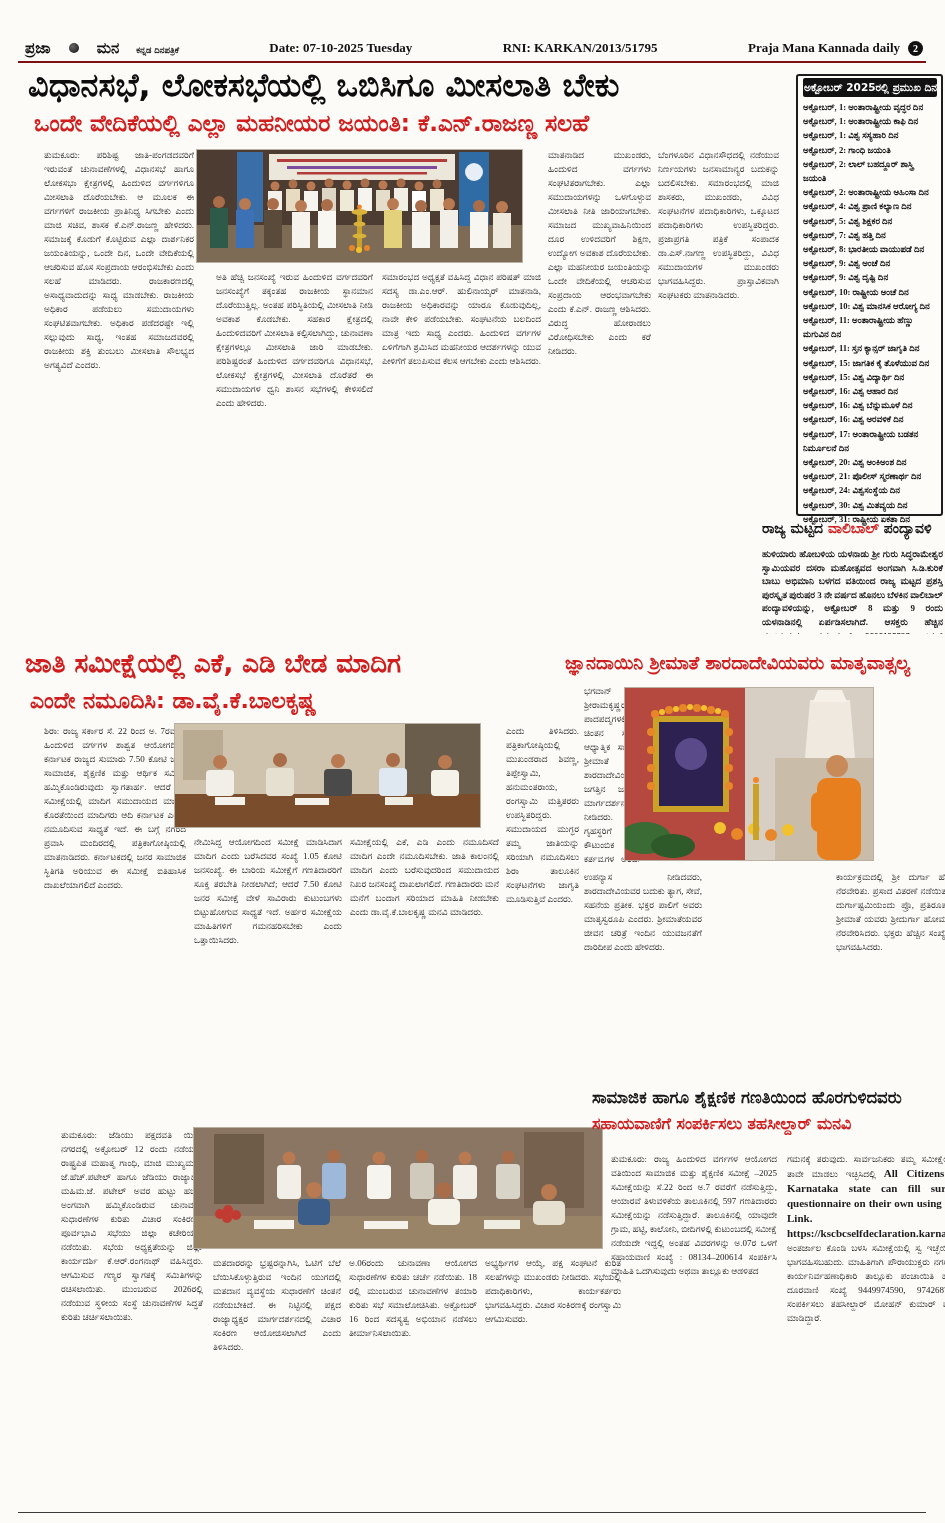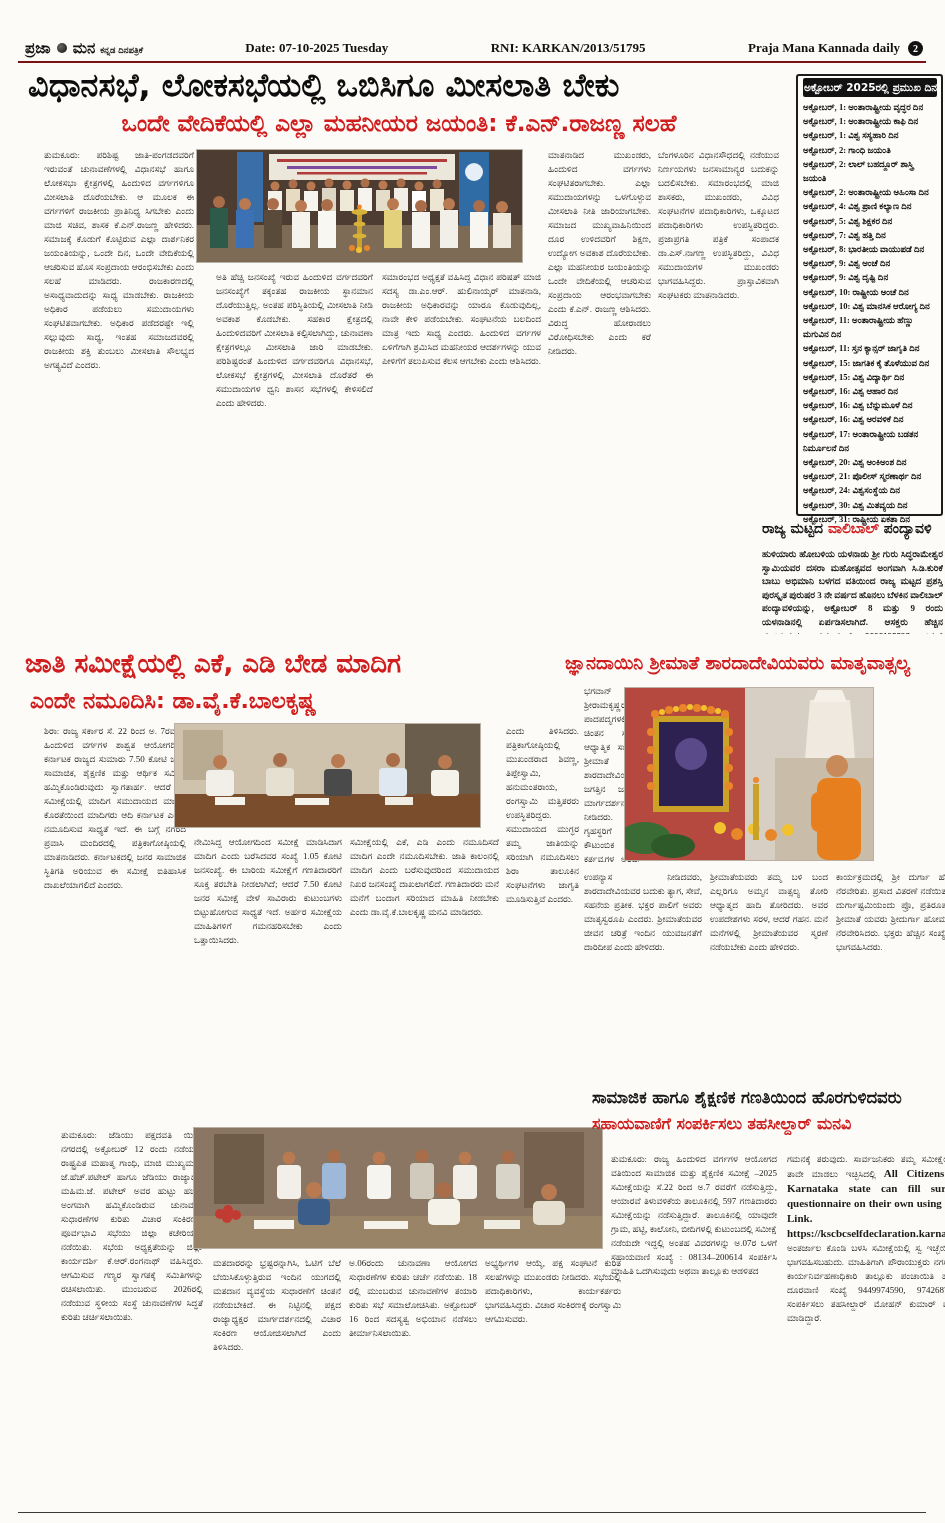--- a/index.html
+++ b/index.html
@@ -1,36 +1,36 @@
 <!DOCTYPE html>
 <html><head>
 <meta charset="utf-8">
 <style>
   html,body{margin:0;padding:0;background:#e9e7e2;}
   .page{position:relative;width:945px;height:1523px;background:#fcfbf8;margin:0 auto;
         font-family:"Liberation Serif",serif;color:#1a1a1a;overflow:hidden;}
   
   .masthead{position:absolute;left:25px;top:36px;width:898px;height:24px;
             display:flex;align-items:center;justify-content:space-between;}
-  .logo{display:flex;align-items:baseline;gap:5px;}
+  .logo{display:flex;align-items:baseline;gap:17px;}
   .logo-kn{font-family:"DejaVu Sans",sans-serif;font-weight:800;font-size:15px;color:#111;}
   .logo-emblem{display:inline-block;width:10px;height:10px;border-radius:50%;
                background:radial-gradient(circle at 35% 35%,#666,#111);margin:0 1px;vertical-align:middle;}
   .logo-sub{font-family:"DejaVu Sans",sans-serif;font-size:8.5px;font-weight:600;color:#222;}
   .mast-item{font-family:"Liberation Serif",serif;font-weight:700;font-size:13px;color:#111;white-space:nowrap;}
   .page-badge{display:inline-flex;align-items:center;justify-content:center;width:15px;height:15px;
               border-radius:50%;background:#111;color:#fff;font-size:10px;font-weight:700;margin-left:8px;}
   .mast-rule{position:absolute;left:18px;top:61px;width:908px;height:0;border-top:2.5px solid #7b1113;}
   
   .h-main{position:absolute;left:28px;top:66px;width:760px;height:40px;
           font-family:"DejaVu Sans",sans-serif;font-weight:800;font-size:32px;line-height:38px;
           color:#0d0d0d;white-space:nowrap;overflow:hidden;}
   .h-sub{position:absolute;left:34px;top:108px;width:730px;height:32px;
          font-family:"DejaVu Sans",sans-serif;font-weight:800;font-size:23px;line-height:30px;
-         color:#d01d1d;white-space:nowrap;overflow:hidden;text-align:center;}
+         color:#d01d1d;white-space:nowrap;overflow:hidden;}
   .red{color:#d01d1d;}
   .h2a{position:absolute;left:25px;top:648px;width:538px;height:36px;font-family:"DejaVu Sans",sans-serif;
        font-weight:800;font-size:26px;color:#d01d1d;white-space:nowrap;overflow:hidden;}
   .h2b{position:absolute;left:30px;top:688px;width:460px;height:32px;font-family:"DejaVu Sans",sans-serif;
        font-weight:800;font-size:22px;color:#d01d1d;white-space:nowrap;overflow:hidden;}
   .h3{position:absolute;left:565px;top:652px;width:378px;height:28px;font-family:"DejaVu Sans",sans-serif;
       font-weight:800;font-size:18px;color:#d01d1d;white-space:nowrap;overflow:hidden;}
   .h4{position:absolute;left:22px;top:1092px;width:566px;height:32px;font-family:"DejaVu Sans",sans-serif;
       font-weight:800;font-size:23px;color:#d01d1d;white-space:nowrap;overflow:hidden;}
   .h5a{position:absolute;left:592px;top:1088px;width:351px;height:24px;font-family:"DejaVu Sans",sans-serif;
@@ -278,21 +278,20 @@
           <circle cx="212" cy="78" r="11" fill="#c98a5a"></circle>
           <rect x="192" y="90" width="44" height="82" rx="10" fill="#e87f1e"></rect>
           <rect x="186" y="104" width="16" height="40" rx="8" fill="#e87f1e"></rect>
         </g>
         <rect x="128" y="96" width="6" height="56" fill="#c9a227"></rect>
         <circle cx="131" cy="92" r="3" fill="#f2862a"></circle>
       </svg>
     </div>
 
     <div class="col" style="left:0;top:186px;width:118px;height:206px;">ಉಪನ್ಯಾಸ ನೀಡಿದವರು, ಶಾರದಾದೇವಿಯವರ ಬದುಕು ತ್ಯಾಗ, ಸೇವೆ, ಸಹನೆಯ ಪ್ರತೀಕ. ಭಕ್ತರ ಪಾಲಿಗೆ ಅವರು ಮಾತೃಸ್ವರೂಪಿ ಎಂದರು. ಶ್ರೀಮಾತೆಯವರ ಜೀವನ ಚರಿತ್ರೆ ಇಂದಿನ ಯುವಜನತೆಗೆ ದಾರಿದೀಪ ಎಂದು ಹೇಳಿದರು.</div>
-    <div class="col" style="left:126px;top:186px;width:118px;height:206px;">ಶ್ರೀಮಾತೆಯವರು ತಮ್ಮ ಬಳಿ ಬಂದ ಎಲ್ಲರಿಗೂ ಅಮ್ಮನ ವಾತ್ಸಲ್ಯ ತೋರಿ ಆಧ್ಯಾತ್ಮದ ಹಾದಿ ತೋರಿದರು. ಅವರ ಉಪದೇಶಗಳು ಸರಳ, ಆದರೆ ಗಹನ. ಮನೆ ಮನೆಗಳಲ್ಲಿ ಶ್ರೀಮಾತೆಯವರ ಸ್ಮರಣೆ ನಡೆಯಬೇಕು ಎಂದು ಹೇಳಿದರು.</div>
     <div class="col" style="left:252px;top:186px;width:126px;height:206px;">ಕಾರ್ಯಕ್ರಮದಲ್ಲಿ ಶ್ರೀ ದುರ್ಗಾ ಹೋಮ ನೆರವೇರಿತು. ಪ್ರಸಾದ ವಿತರಣೆ ನಡೆಯಿತು. ಶ್ರೀ ದುರ್ಗಾಷ್ಟಮಿಯಂದು ಪ್ರೊ, ಪ್ರತಿರೂಪವಾದ ಶ್ರೀಮಾತೆ ಯವರು ಶ್ರೀದುರ್ಗಾ ಹೋಮವನ್ನು ನೆರವೇರಿಸಿದರು. ಭಕ್ತರು ಹೆಚ್ಚಿನ ಸಂಖ್ಯೆಯಲ್ಲಿ ಭಾಗವಹಿಸಿದರು.</div>
   </div>
 
 
   <div class="body-zone" style="left:42px;top:1128px;width:560px;height:382px;">
     <div class="col" style="left:0;top:0;width:142px;height:382px;">ತುಮಕೂರು: ಜೆಡಿಯು ಪಕ್ಷದವತಿ ಯಿಂದ ನಗರದಲ್ಲಿ ಅಕ್ಟೋಬರ್ 12 ರಂದು ನಡೆಯುವ ರಾಷ್ಟ್ರಪಿತ ಮಹಾತ್ಮ ಗಾಂಧಿ, ಮಾಜಿ ಮುಖ್ಯಮಂತ್ರಿ ಜೆ.ಹೆಚ್.ಪಟೇಲ್ ಹಾಗೂ ಜೆಡಿಯು ರಾಜ್ಯಾಧ್ಯಕ್ಷ ಮಹಿಮ.ಜೆ. ಪಟೇಲ್ ಅವರ ಹುಟ್ಟು ಹಬ್ಬದ ಅಂಗವಾಗಿ ಹಮ್ಮಿಕೊಂಡಿರುವ ಚುನಾವಣಾ ಸುಧಾರಣೆಗಳ ಕುರಿತು ವಿಚಾರ ಸಂಕಿರಣದ ಪೂರ್ವಭಾವಿ ಸಭೆಯು ಜಿಲ್ಲಾ ಕಚೇರಿಯಲ್ಲಿ ನಡೆಯಿತು. ಸಭೆಯ ಅಧ್ಯಕ್ಷತೆಯನ್ನು ಜಿಲ್ಲಾ ಕಾರ್ಯದರ್ಶಿ ಕೆ.ಆರ್.ರಂಗನಾಥ್ ವಹಿಸಿದ್ದರು. ಆಗಮಿಸುವ ಗಣ್ಯರ ಸ್ವಾಗತಕ್ಕೆ ಸಮಿತಿಗಳನ್ನು ರಚಿಸಲಾಯಿತು. ಮುಂಬರುವ 2026ರಲ್ಲಿ ನಡೆಯುವ ಸ್ಥಳೀಯ ಸಂಸ್ಥೆ ಚುನಾವಣೆಗಳ ಸಿದ್ಧತೆ ಕುರಿತು ಚರ್ಚಿಸಲಾಯಿತು.</div>
 
     <div class="photo" style="left:152px;top:0;width:408px;height:120px;">
       <svg width="408" height="120" viewBox="0 0 408 120">
         <rect x="0" y="0" width="408" height="120" fill="#8a7663"></rect>

